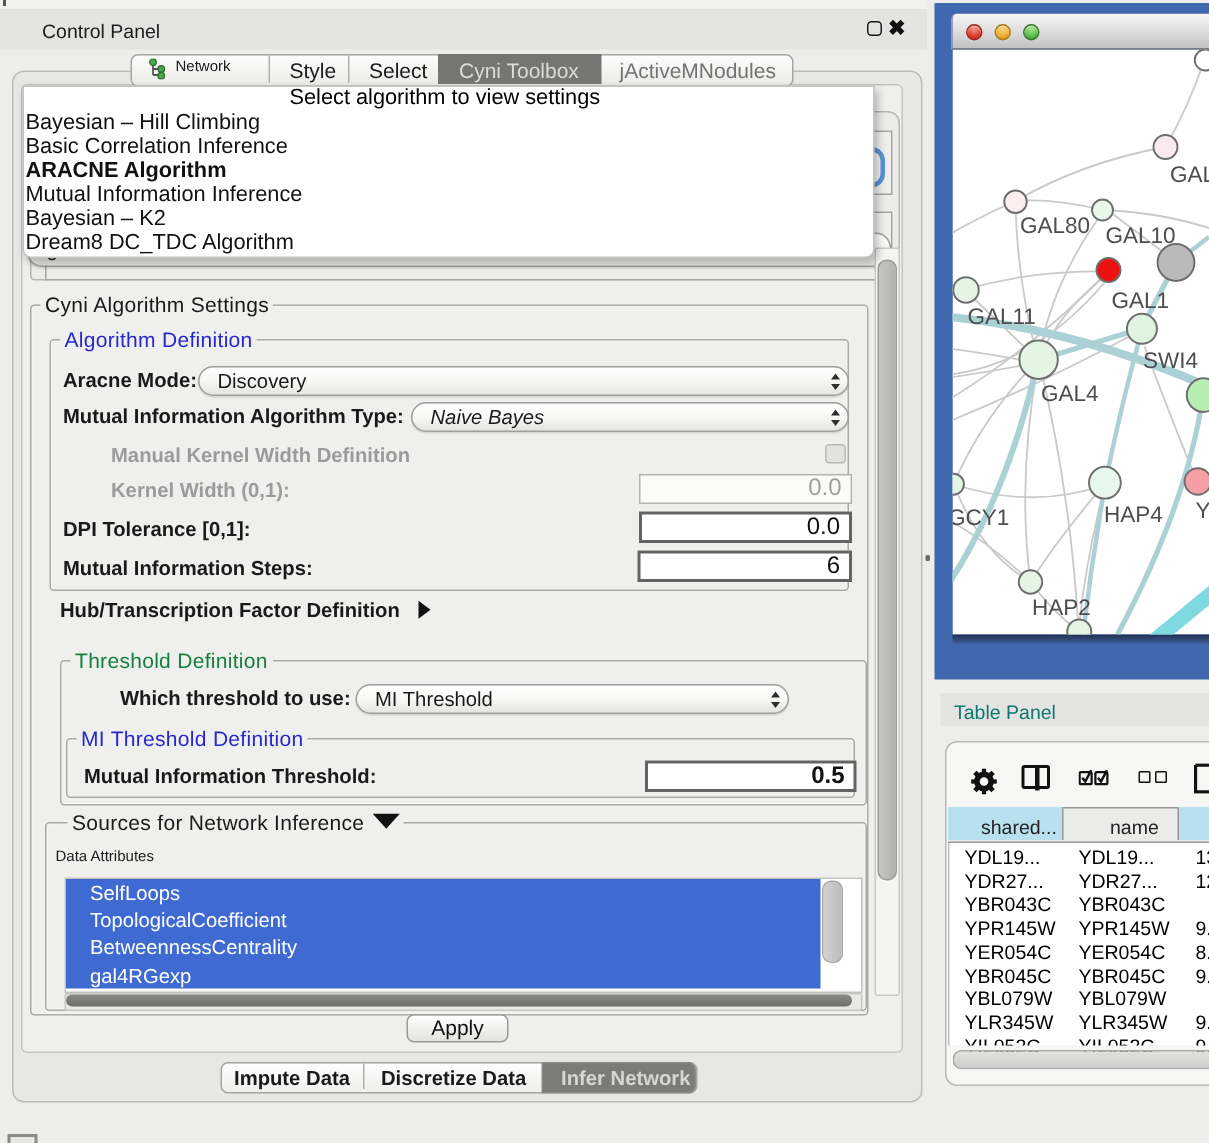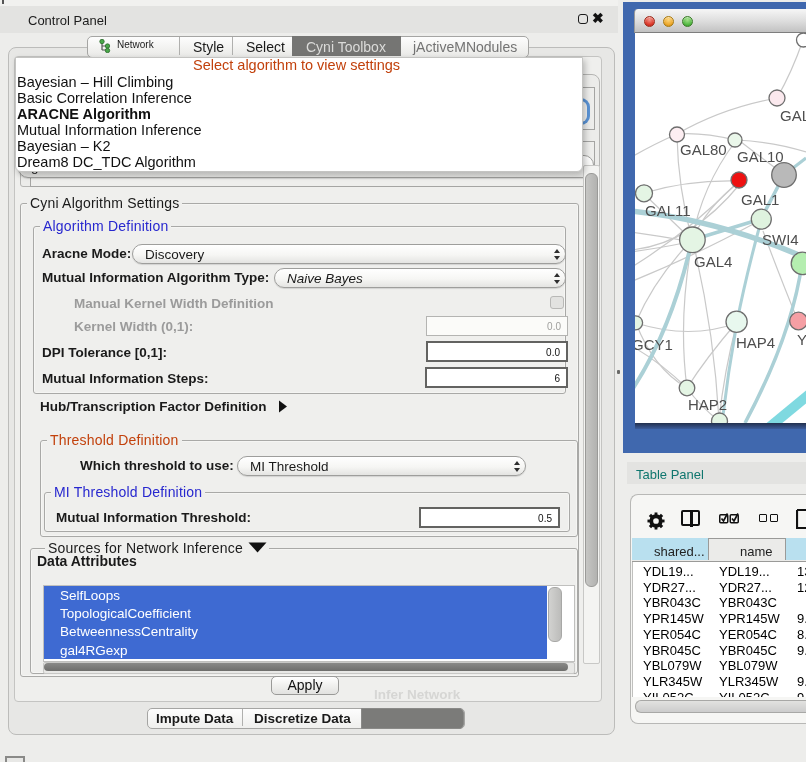--- a/index.html
+++ b/index.html
@@ -7,21 +7,21 @@
   .bar{background:#e3e3e1;}
   .lbl{font-size:13.5px;font-weight:bold;color:#1a1a1a;white-space:nowrap;}
   .dis{color:#9b9b9b;margin-left:32px;}
   .combo{background:linear-gradient(#ffffff,#f6f6f4 55%,#e4e4e2);border:1px solid #9e9e9c;border-radius:10px;box-shadow:0 1px 1px rgba(0,0,0,.12);}
   .combo .ctext{position:absolute;left:12px;top:50%;transform:translateY(-50%);font-size:13.5px;color:#1a1a1a;white-space:nowrap;}
   .spin{position:absolute;right:8px;top:50%;transform:translateY(-50%);width:0;height:0;}
   .spin:before,.spin:after{content:"";position:absolute;left:-3px;border-left:3.2px solid transparent;border-right:3.2px solid transparent;}
   .spin:before{top:-5.5px;border-bottom:4.5px solid #2e2e2e;}
   .spin:after{top:1.5px;border-top:4.5px solid #2e2e2e;}
   .field{background:#fff;border:2px solid #636361;}
-  .fval{position:absolute;right:6px;top:50%;transform:translateY(-50%);font-size:10px;color:#111;margin-left:40px;}
+  .fval{position:absolute;right:6px;top:50%;transform:translateY(-50%);font-size:16px;color:#111;margin-left:40px;}
   .gbox{border:1px solid #a9a9a7;border-radius:3px;box-shadow:inset 0 0 0 0.5px #fcfcfa;}
   .gtitle{position:absolute;top:-9px;left:6px;background:#efefed;padding:0 3px;font-size:14px;letter-spacing:0.2px;white-space:nowrap;}
 </style></head>
 <body>
 
 <div class="abs" style="left:0;top:0;width:618px;height:6px;background:#f1f1ef;"></div>
 <div class="abs" style="left:2px;top:0;width:2px;height:4px;background:#555;"></div>
 <div class="abs bar" style="left:0;top:6px;width:618px;height:27px;"></div>
 <div class="abs" style="left:9px;top:13px;font-size:13px;color:#1c1c1c;margin-left:19px;">Control Panel</div>
 <div class="abs" style="left:578px;top:14px;width:8px;height:8px;border:1.8px solid #1a1a1a;border-radius:3px;"></div>
@@ -89,62 +89,62 @@
 <div class="abs field" style="left:425px;top:367px;width:139px;height:17px;">
     <span class="fval">6</span>
   </div>
 
 <div class="abs lbl" style="left:40px;top:399px;">Hub/Transcription Factor Definition</div>
 <svg class="abs" style="left:276px;top:400px;" width="13" height="13" viewBox="0 0 13 13">
     <path d="M3 0.5 L11 6.5 L3 12.5 Z" fill="#111"></path>
   </svg>
 
 <div class="abs gbox" style="left:40px;top:440px;width:536px;height:95px;">
-  <span class="gtitle" style="color:#c2410c;">Threshold Definition</span>
+  <span class="gtitle" style="color:#15803d;">Threshold Definition</span>
 </div>
 <div class="abs lbl" style="left:80px;top:458px;">Which threshold to use:</div>
 <div class="abs combo" style="left:237px;top:456px;width:287px;height:18px;">
     <span class="ctext">MI Threshold</span>
     <span class="spin"></span>
   </div>
 <div class="abs gbox" style="left:44px;top:492px;width:524px;height:38px;">
   <span class="gtitle" style="color:#2727cf;">MI Threshold Definition</span>
 </div>
 <div class="abs lbl" style="left:56px;top:510px;">Mutual Information Threshold:</div>
-<div class="abs field" style="left:419px;top:507px;width:137px;height:17px;">
+<div class="abs field" style="left:430px;top:507px;width:137px;height:17px;font-weight:bold;">
     <span class="fval">0.5</span>
   </div>
 
 <div class="abs gbox" style="left:30px;top:548px;width:546px;height:124px;">
   <span class="gtitle" style="color:#1a1a1a;left:14px;">Sources for Network Inference <svg width="19" height="11" viewBox="0 0 19 11" style="position:relative;top:0px;left:1px;">
         <path d="M0.5 0.5 L18.5 0.5 L9.5 10.5 Z" fill="#111"></path>
       </svg></span>
 </div>
-<div class="abs" style="left:37px;top:553px;font-size:14px;font-weight:bold;color:#1a1a1a;">Data Attributes</div>
+<div class="abs" style="left:37px;top:566px;font-size:10px;font-weight:normal;color:#1a1a1a;">Data Attributes</div>
 <div class="abs" style="left:43px;top:585px;width:530px;height:75px;background:#ffffff;border:1px solid #c0c0be;"></div>
 <div class="abs" style="left:44px;top:586px;width:503px;height:73px;background:#3e6ad2;"></div>
 <div class="abs" style="left:60px;top:587px;font-size:13.5px;color:#fff;line-height:18.2px;">SelfLoops<br>TopologicalCoefficient<br>BetweennessCentrality<br>gal4RGexp</div>
 <div class="abs" style="left:548px;top:587px;width:12px;height:53px;background:linear-gradient(90deg,#d2d2d0,#bcbcba);border:1px solid #a8a8a6;border-radius:6px;"></div>
 
 <div class="abs" style="left:43px;top:662px;width:530px;height:10px;background:#e8e8e6;border:1px solid #c8c8c6;border-radius:2px;"></div>
 <div class="abs" style="left:44px;top:663px;width:524px;height:8px;background:linear-gradient(#8a8a88,#6e6e6c);border-radius:4px;"></div>
 
 <div class="abs" style="left:271px;top:676px;width:66px;height:17px;background:linear-gradient(#ffffff,#f0f0ee 50%,#e2e2e0);border:1px solid #9a9a98;border-radius:5px;text-align:center;font-size:14px;color:#111;line-height:17px;">Apply</div>
 
 <div class="abs" style="left:147px;top:708px;width:316px;height:19px;background:linear-gradient(#fdfdfd,#efefed);border:1px solid #a5a5a3;border-radius:5px;"></div>
 <div class="abs" style="left:242px;top:709px;width:1px;height:17px;background:#b0b0ae;"></div>
 <div class="abs" style="left:361px;top:708px;width:101px;height:19px;background:#7b7b79;border:1px solid #8a8a88;border-radius:0 5px 5px 0;"></div>
 <div class="abs" style="left:156px;top:711px;font-size:13.5px;font-weight:bold;color:#1a1a1a;">Impute Data</div>
 <div class="abs" style="left:254px;top:711px;font-size:13.5px;font-weight:bold;color:#1a1a1a;">Discretize Data</div>
-<div class="abs" style="left:374px;top:687px;font-size:13.5px;font-weight:bold;color:#d6d6d4;">Infer Network</div>
+<div class="abs" style="left:374px;top:711px;font-size:13.5px;font-weight:bold;color:#d6d6d4;">Infer Network</div>
 
 <div class="abs" style="left:5px;top:756px;width:16px;height:10px;background:#e8e8e6;border:2px solid #8a8a88;"></div>
 
 <div class="abs" style="left:15px;top:57px;width:566px;height:113px;background:#ffffff;border:1px solid #c4c4c2;border-radius:0 0 6px 6px;box-shadow:2px 3px 6px rgba(0,0,0,.25);"></div>
-<div class="abs" style="left:193px;top:57px;font-size:14.5px;color:#c2410c;">Select algorithm to view settings</div>
+<div class="abs" style="left:193px;top:57px;font-size:14.5px;color:#000000;">Select algorithm to view settings</div>
 <div class="abs" style="left:17px;top:74px;font-size:14.5px;color:#111;line-height:16.1px;white-space:nowrap;">Bayesian – Hill Climbing<br>Basic Correlation Inference<br><b>ARACNE Algorithm</b><br>Mutual Information Inference<br>Bayesian – K2<br>Dream8 DC_TDC Algorithm</div>
 
 <div class="abs" style="left:623px;top:2px;width:183px;height:451px;background:#4068ae;"></div>
 <div class="abs" style="left:635px;top:423px;width:171px;height:6px;background:linear-gradient(#22304e,#3c5c9a);"></div>
 
 <div class="abs" style="left:634px;top:9px;width:172px;height:23px;background:linear-gradient(#f6f6f6,#dcdcdc 55%,#c2c2c2);border-bottom:1px solid #7e7e7e;border-left:1px solid #9a9a9a;border-radius:4px 0 0 0;"></div>
 <div class="abs" style="left:644px;top:16px;width:11px;height:11px;border-radius:50%;background:radial-gradient(circle at 50% 30%,#f0948a,#dd3a2c 62%,#b01d10);border:1px solid #9c2a1a;box-sizing:border-box;box-shadow:inset 0 1px 1px rgba(255,255,255,.55);"></div>
 <div class="abs" style="left:663px;top:16px;width:11px;height:11px;border-radius:50%;background:radial-gradient(circle at 50% 30%,#fcd67e,#eda92e 62%,#c07c0a);border:1px solid #a87a10;box-sizing:border-box;box-shadow:inset 0 1px 1px rgba(255,255,255,.55);"></div>
 <div class="abs" style="left:682px;top:16px;width:11px;height:11px;border-radius:50%;background:radial-gradient(circle at 50% 30%,#a8e08e,#55bb45 62%,#2d8a1e);border:1px solid #3a7a28;box-sizing:border-box;box-shadow:inset 0 1px 1px rgba(255,255,255,.55);"></div>
 

